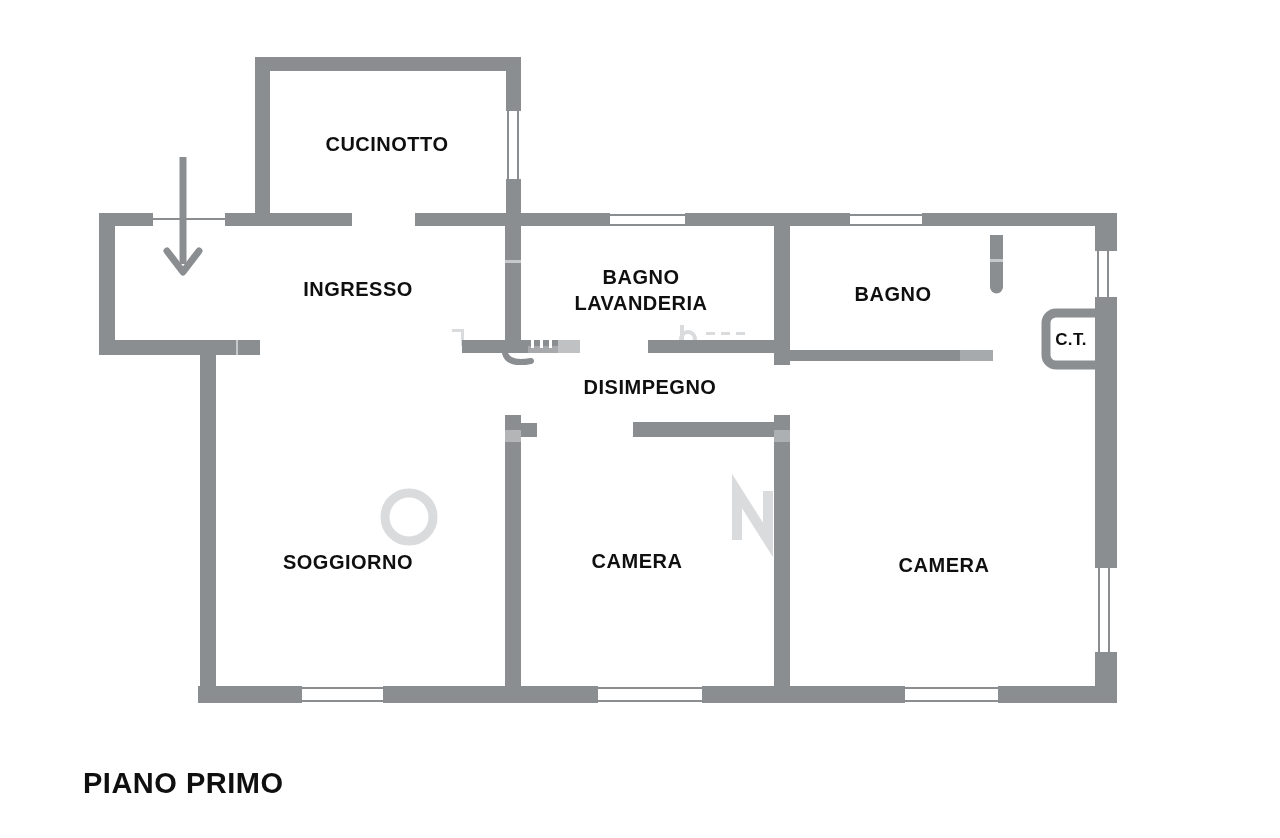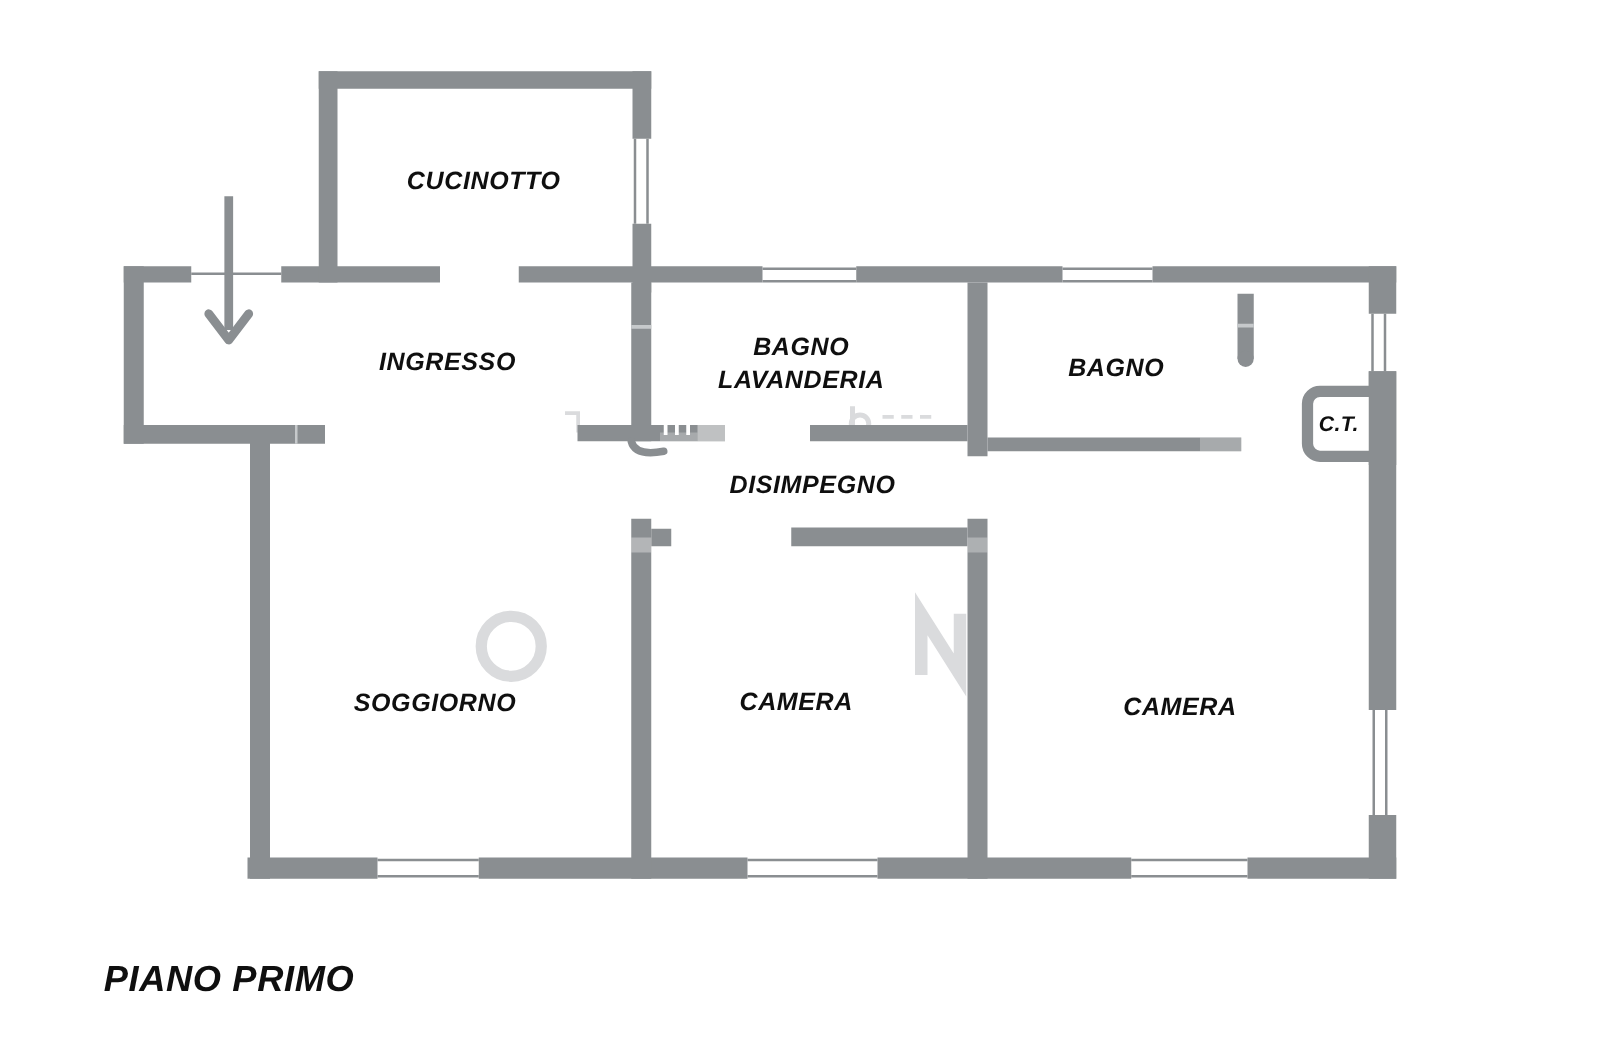--- a/index.html
+++ b/index.html
@@ -2,21 +2,20 @@
 <html><head>
 <meta charset="utf-8">
 <style>
   html,body{margin:0;padding:0;background:#ffffff;}
   #stage{
     position:relative;
     width:1280px;height:838px;
     background:#ffffff;
     font-family:"Liberation Sans","DejaVu Sans",sans-serif;
     overflow:hidden;
-    font-style:italic;
   }
   svg{position:absolute;left:0;top:0;}
   .room-label{
     font-family:"Liberation Sans","DejaVu Sans",sans-serif;
     font-weight:bold;
     font-size:20px;
     letter-spacing:0.5px;
     fill:#0f0f0f;
   }
   .ct-label{font-size:17px;letter-spacing:0.3px;}

